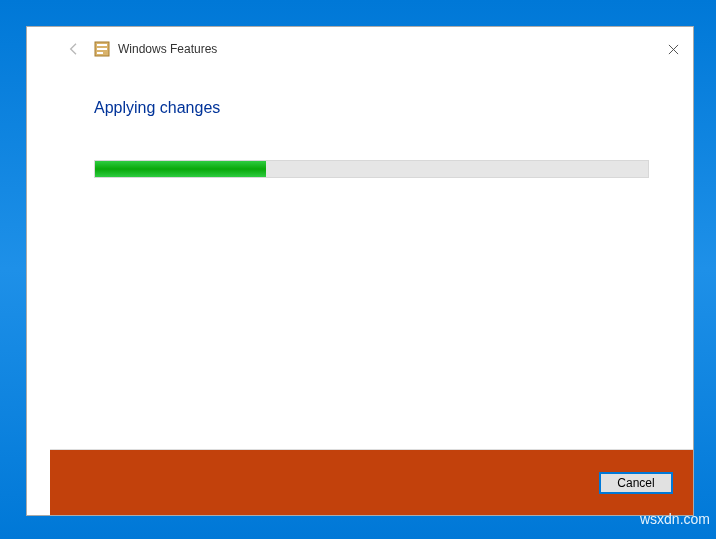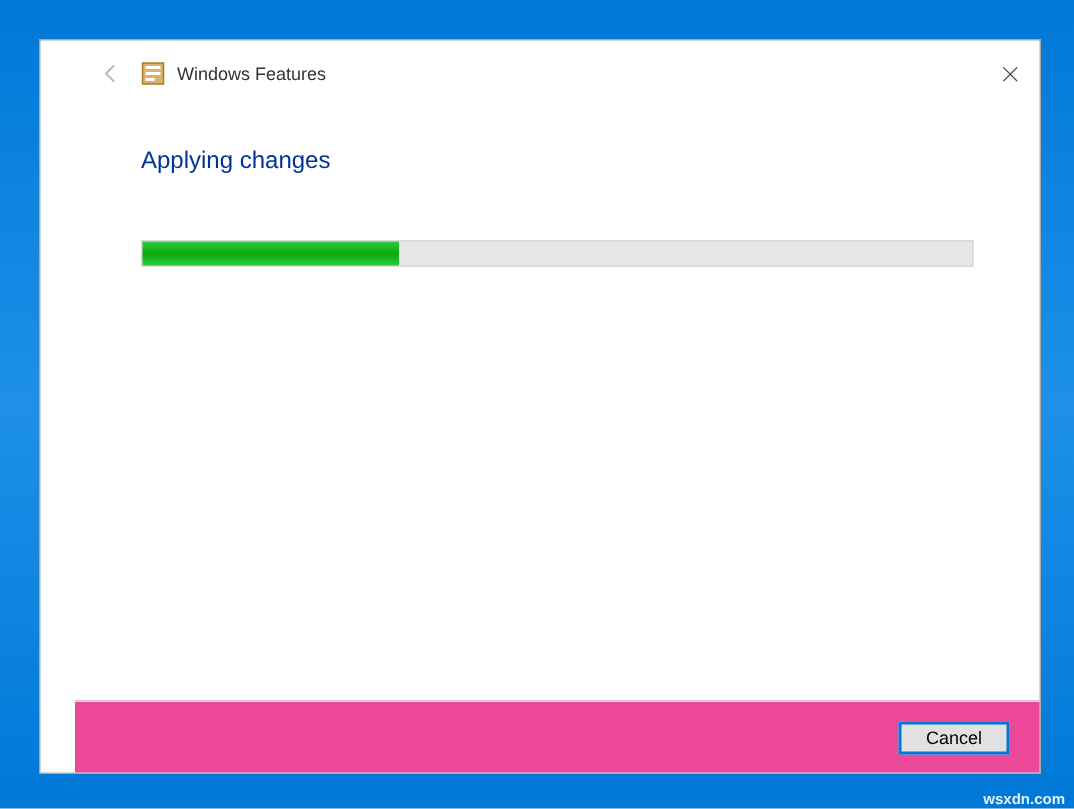--- a/index.html
+++ b/index.html
@@ -91,46 +91,45 @@
       height: 18px;
       background: #e6e6e6;
       border: 1px solid #d8d8d8;
       position: relative;
     }
     .progress-fill {
       height: 100%;
       background: linear-gradient(180deg, #2ecc40 0%, #0aa80a 50%, #2ecc40 100%);
     }
     .footer {
-      height: 48px;
+      height: 66px;
       border-top: 1px solid #dddddd;
-      background: #ec4899;
+      background: #c2410c;
       display: flex;
       align-items: center;
       justify-content: flex-end;
       padding-right: 20px;
     }
     .cancel-btn {
       min-width: 74px;
       height: 22px;
       background: #e1e1e1;
       border: 2px solid #0078d7;
       font-size: 12px;
       font-family: inherit;
       cursor: pointer;
       padding: 0 10px;
     }
     .watermark {
       position: absolute;
       right: 6px;
-      bottom: 0;
-      font-size: 10px;
+      bottom: 12px;
+      font-size: 14px;
       color: #e6f2fb;
       font-family: Arial, sans-serif;
-      font-weight: bold;
     }
   </style>
 </head>
 <body>
 
 <div class="dialog">
 
   <div class="titlebar">
     <span class="back-arrow">
       <svg viewBox="0 0 24 24" width="16" height="16" fill="none" stroke="#b8b8b8" stroke-width="2">

